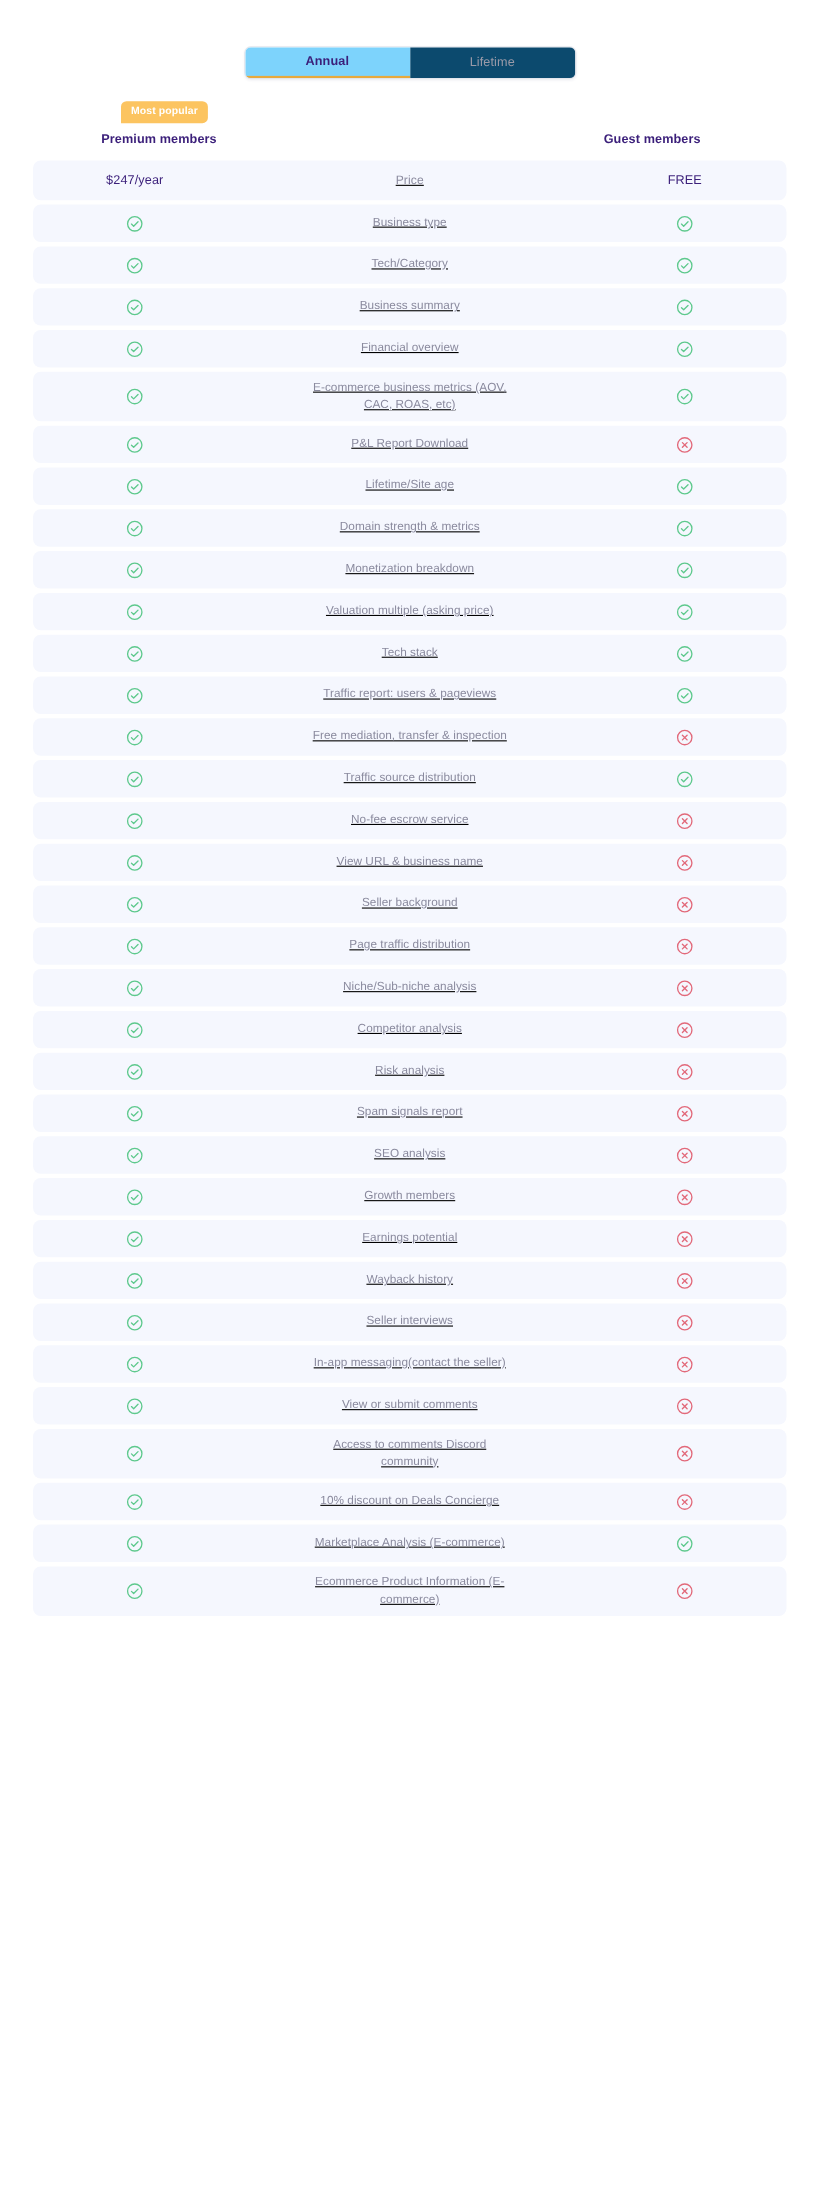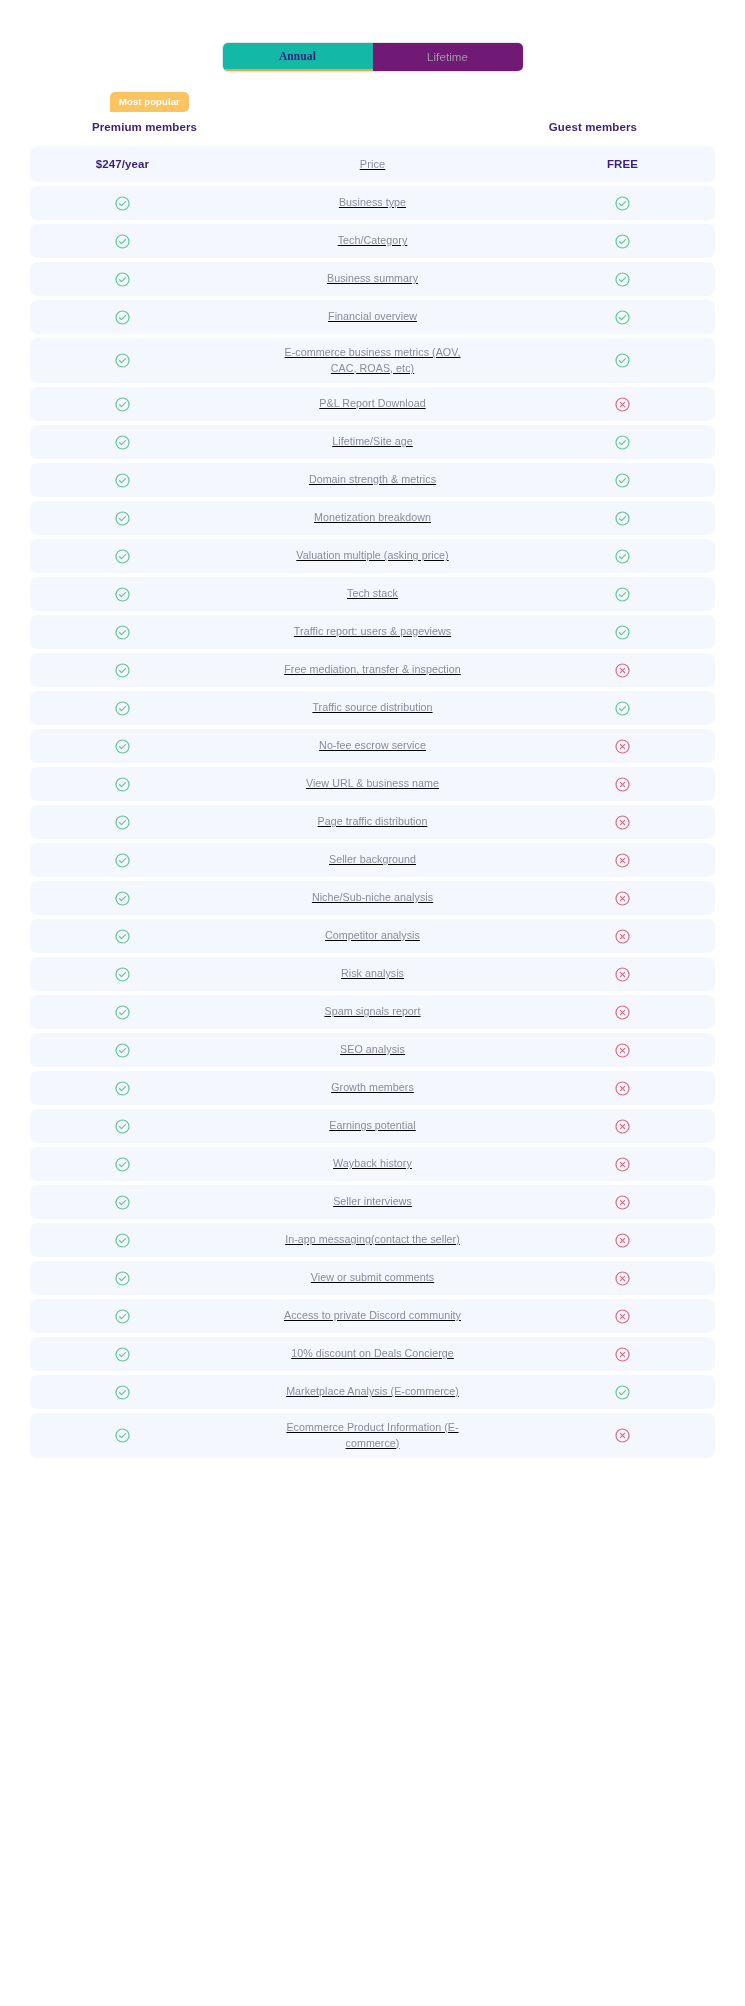--- a/index.html
+++ b/index.html
@@ -40,28 +40,27 @@
     flex: 1;
     display: flex;
     align-items: center;
     justify-content: center;
     font-size: 11.5px;
     letter-spacing: 0.1px;
     cursor: pointer;
     user-select: none;
   }
   .toggle-opt.active {
-    background: #14b8a6;
+    background: #7dd3fc;
     color: #3b1f7a;
     font-weight: bold;
     border-bottom: 2px solid #e8a93c;
-    font-family: Liberation Serif, serif;
   }
   .toggle-opt.inactive {
-    background: #701a75;
+    background: #0c4a6e;
     color: #9a9aa8;
     font-weight: normal;
   }
 
   
   .headers {
     position: relative;
     margin-top: 20px;
     padding: 0 30px;
     height: 54px;
@@ -114,21 +113,21 @@
     display: flex;
     align-items: center;
     justify-content: center;
     text-align: center;
   }
   .cell.side  { width: 185px; flex: 0 0 185px; }
   .cell.mid   { flex: 1 1 auto; padding: 0 12px; text-decoration: underline; }
 
   .price-text {
     font-size: 11.5px;
-    font-weight: bold;
+    font-weight: normal;
     color: #3b1f7a;
     letter-spacing: 0.1px;
   }
   .price-label {
     font-size: 11px;
     color: #8c8ca0;
     letter-spacing: 0.1px;
   }
   .feature-text {
     font-size: 10.7px;
@@ -518,20 +517,42 @@
         <div class="row">
           <div class="cell side">
             <span class="icon">
               <svg width="17" height="17" viewBox="0 0 24 24" fill="none" stroke="#5ec98d" stroke-width="1.7" stroke-linecap="round" stroke-linejoin="round">
                 <circle cx="12" cy="12" r="9.2"></circle>
                 <polyline points="7.8,12.3 10.6,15 16.2,9.4"></polyline>
               </svg>
             </span>
           </div>
           <div class="cell mid">
+            <span class="feature-text">Seller background</span>
+          </div>
+          <div class="cell side">
+            <span class="icon">
+              <svg width="17" height="17" viewBox="0 0 24 24" fill="none" stroke="#e2697a" stroke-width="1.7" stroke-linecap="round" stroke-linejoin="round">
+                <circle cx="12" cy="12" r="9.2"></circle>
+                <line x1="9" y1="9" x2="15" y2="15"></line>
+                <line x1="15" y1="9" x2="9" y2="15"></line>
+              </svg>
+            </span>
+          </div>
+        </div>
+        <div class="row">
+          <div class="cell side">
+            <span class="icon">
+              <svg width="17" height="17" viewBox="0 0 24 24" fill="none" stroke="#5ec98d" stroke-width="1.7" stroke-linecap="round" stroke-linejoin="round">
+                <circle cx="12" cy="12" r="9.2"></circle>
+                <polyline points="7.8,12.3 10.6,15 16.2,9.4"></polyline>
+              </svg>
+            </span>
+          </div>
+          <div class="cell mid">
             <span class="feature-text">Page traffic distribution</span>
           </div>
           <div class="cell side">
             <span class="icon">
               <svg width="17" height="17" viewBox="0 0 24 24" fill="none" stroke="#e2697a" stroke-width="1.7" stroke-linecap="round" stroke-linejoin="round">
                 <circle cx="12" cy="12" r="9.2"></circle>
                 <line x1="9" y1="9" x2="15" y2="15"></line>
                 <line x1="15" y1="9" x2="9" y2="15"></line>
               </svg>
             </span>
@@ -540,42 +561,20 @@
         <div class="row">
           <div class="cell side">
             <span class="icon">
               <svg width="17" height="17" viewBox="0 0 24 24" fill="none" stroke="#5ec98d" stroke-width="1.7" stroke-linecap="round" stroke-linejoin="round">
                 <circle cx="12" cy="12" r="9.2"></circle>
                 <polyline points="7.8,12.3 10.6,15 16.2,9.4"></polyline>
               </svg>
             </span>
           </div>
           <div class="cell mid">
-            <span class="feature-text">Seller background</span>
-          </div>
-          <div class="cell side">
-            <span class="icon">
-              <svg width="17" height="17" viewBox="0 0 24 24" fill="none" stroke="#e2697a" stroke-width="1.7" stroke-linecap="round" stroke-linejoin="round">
-                <circle cx="12" cy="12" r="9.2"></circle>
-                <line x1="9" y1="9" x2="15" y2="15"></line>
-                <line x1="15" y1="9" x2="9" y2="15"></line>
-              </svg>
-            </span>
-          </div>
-        </div>
-        <div class="row">
-          <div class="cell side">
-            <span class="icon">
-              <svg width="17" height="17" viewBox="0 0 24 24" fill="none" stroke="#5ec98d" stroke-width="1.7" stroke-linecap="round" stroke-linejoin="round">
-                <circle cx="12" cy="12" r="9.2"></circle>
-                <polyline points="7.8,12.3 10.6,15 16.2,9.4"></polyline>
-              </svg>
-            </span>
-          </div>
-          <div class="cell mid">
             <span class="feature-text">Niche/Sub-niche analysis</span>
           </div>
           <div class="cell side">
             <span class="icon">
               <svg width="17" height="17" viewBox="0 0 24 24" fill="none" stroke="#e2697a" stroke-width="1.7" stroke-linecap="round" stroke-linejoin="round">
                 <circle cx="12" cy="12" r="9.2"></circle>
                 <line x1="9" y1="9" x2="15" y2="15"></line>
                 <line x1="15" y1="9" x2="9" y2="15"></line>
               </svg>
             </span>
@@ -804,21 +803,21 @@
         <div class="row">
           <div class="cell side">
             <span class="icon">
               <svg width="17" height="17" viewBox="0 0 24 24" fill="none" stroke="#5ec98d" stroke-width="1.7" stroke-linecap="round" stroke-linejoin="round">
                 <circle cx="12" cy="12" r="9.2"></circle>
                 <polyline points="7.8,12.3 10.6,15 16.2,9.4"></polyline>
               </svg>
             </span>
           </div>
           <div class="cell mid">
-            <span class="feature-text">Access to private Discord community</span>
+            <span class="feature-text">Access to comments Discord community</span>
           </div>
           <div class="cell side">
             <span class="icon">
               <svg width="17" height="17" viewBox="0 0 24 24" fill="none" stroke="#e2697a" stroke-width="1.7" stroke-linecap="round" stroke-linejoin="round">
                 <circle cx="12" cy="12" r="9.2"></circle>
                 <line x1="9" y1="9" x2="15" y2="15"></line>
                 <line x1="15" y1="9" x2="9" y2="15"></line>
               </svg>
             </span>
           </div>

